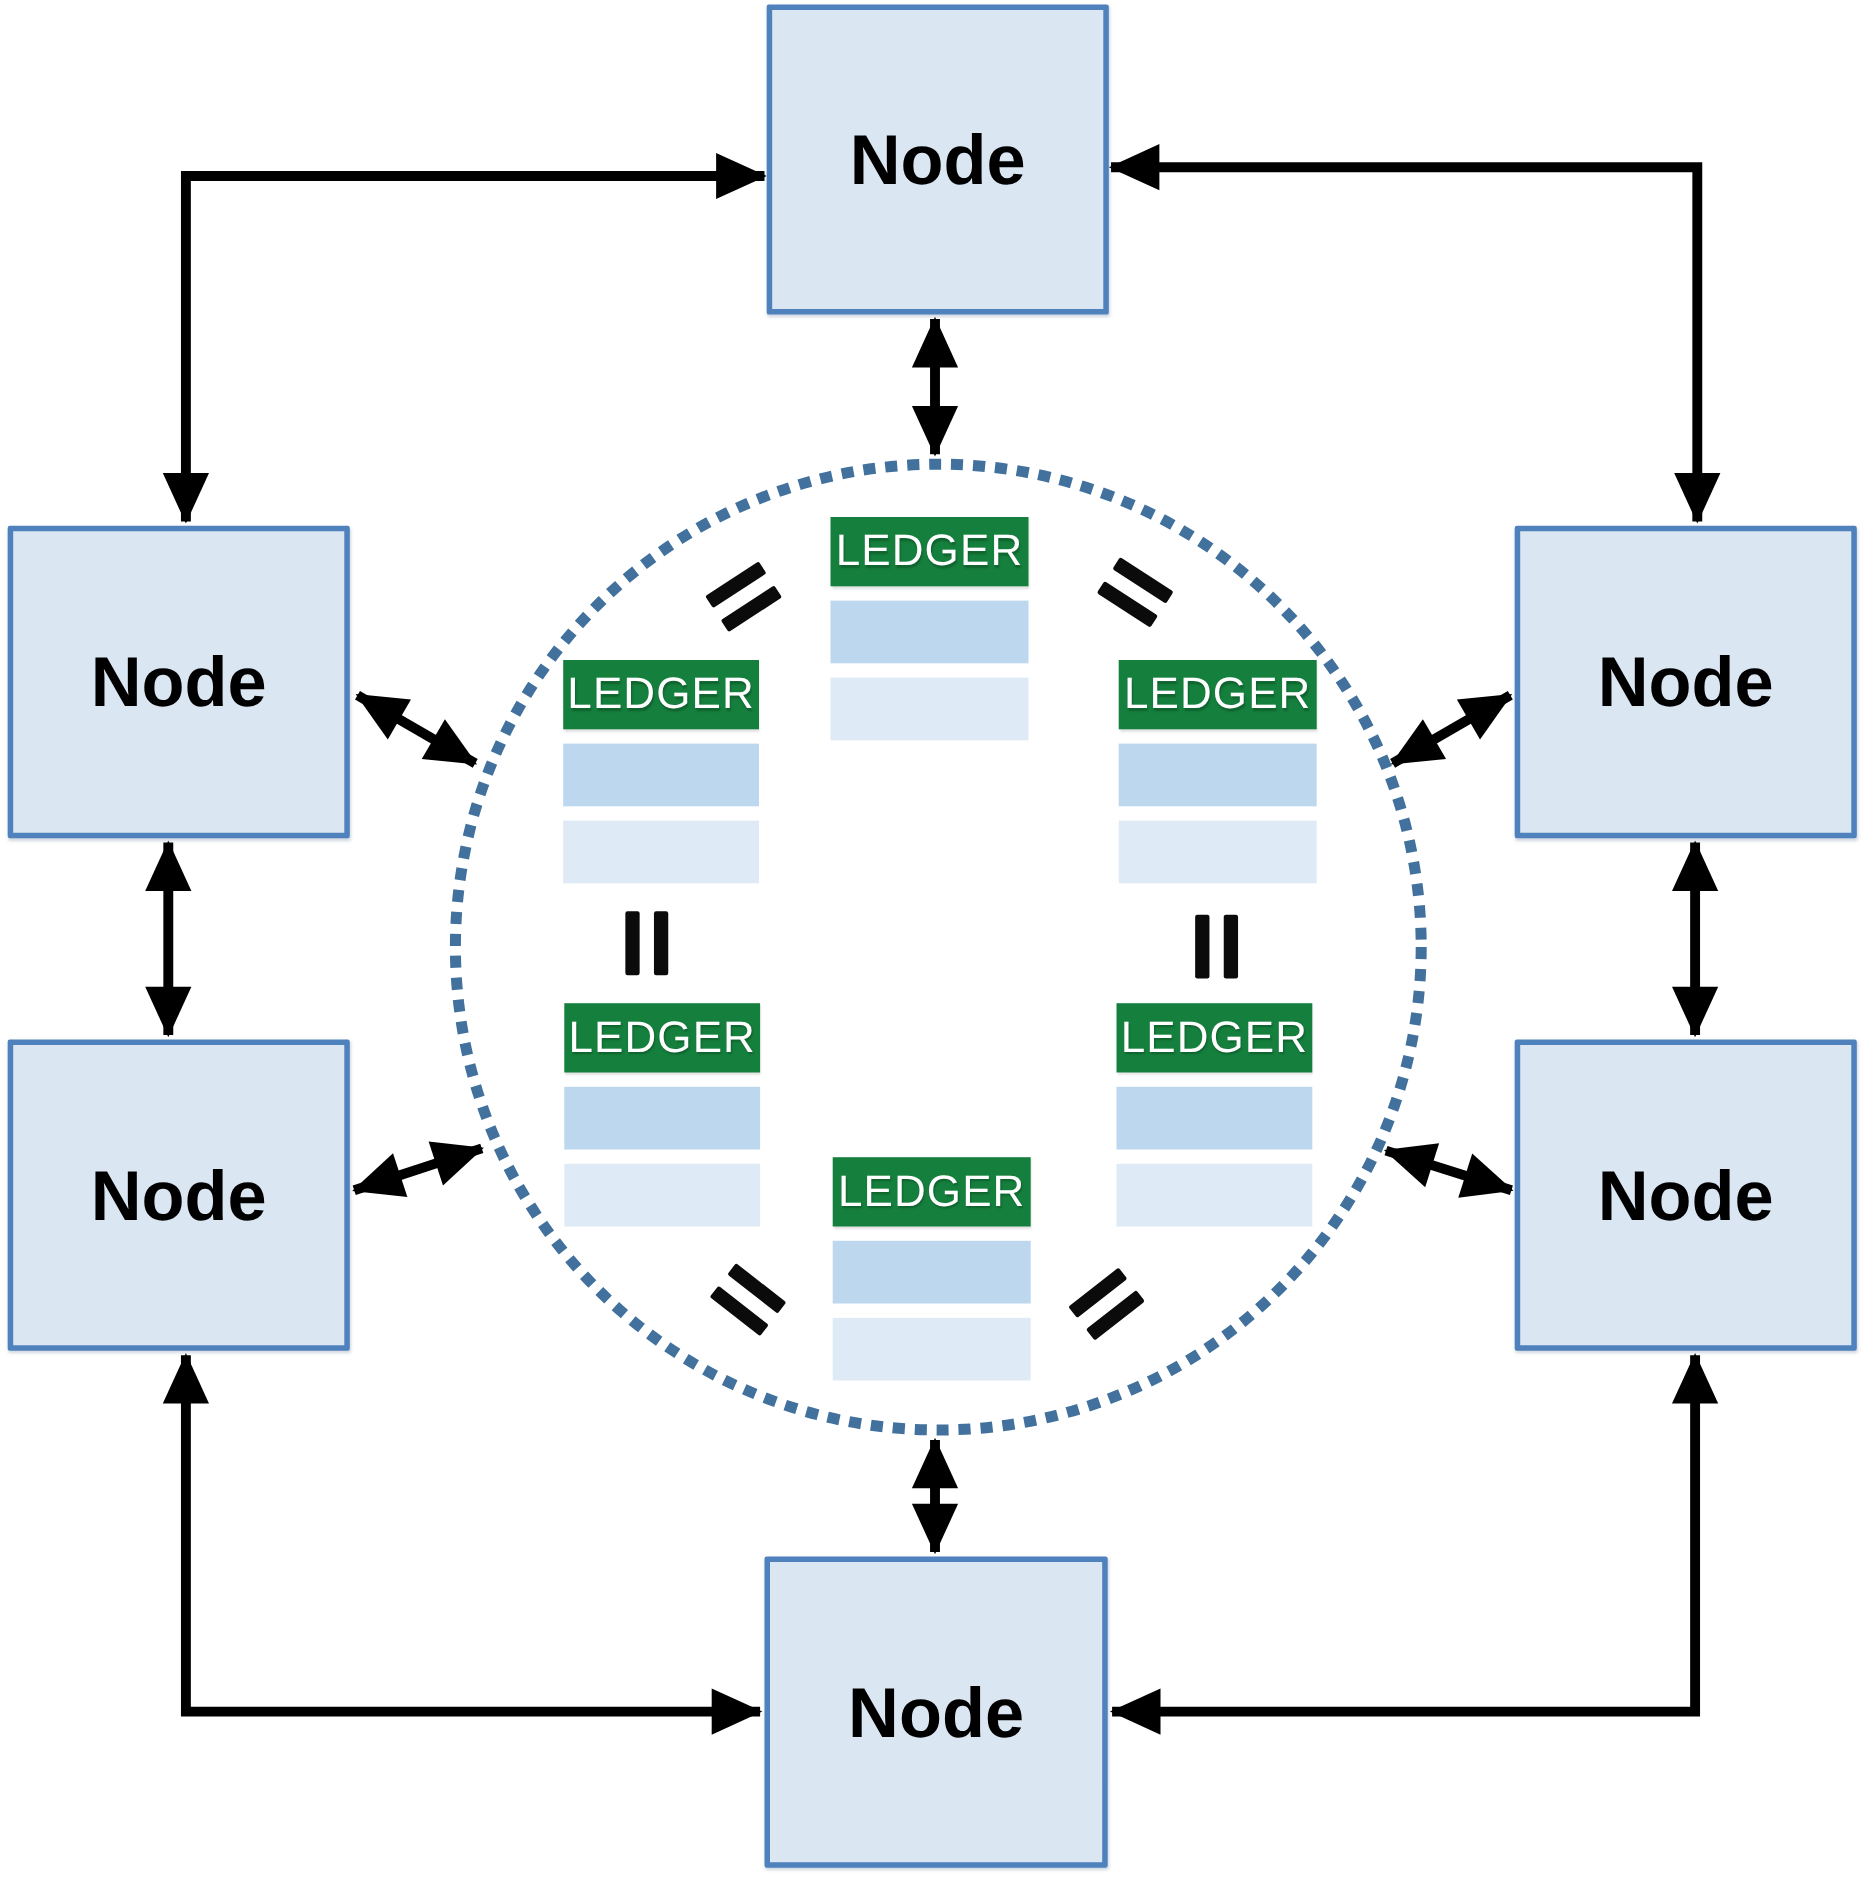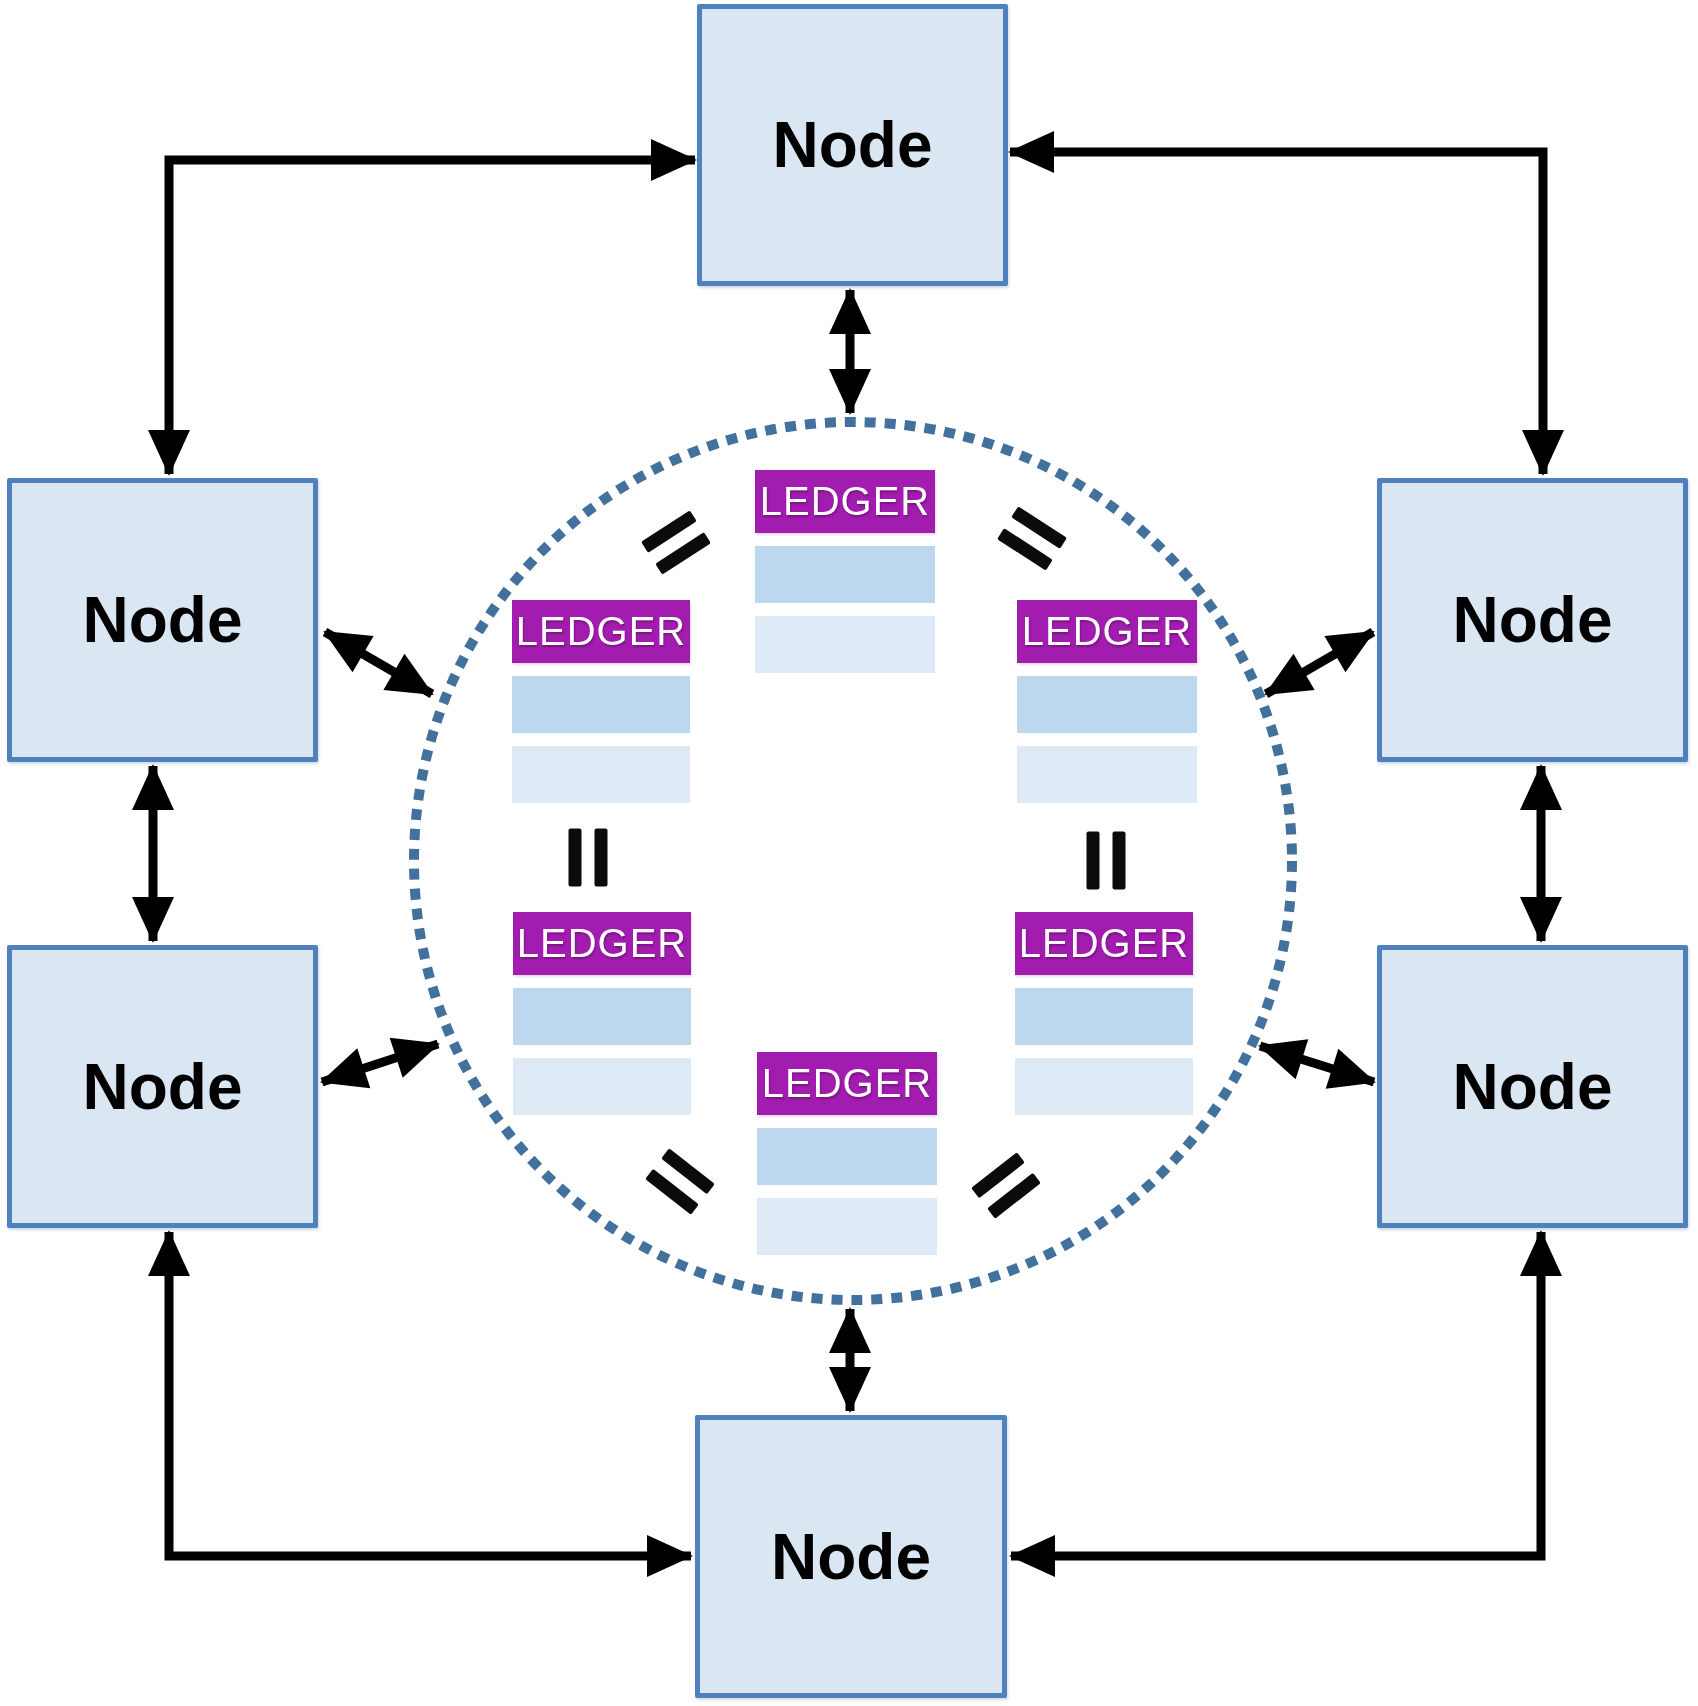--- a/index.html
+++ b/index.html
@@ -23,21 +23,21 @@
   }
   .node-top         {left:697px; top:4px;    width:311px; height:282px;}
   .node-left-upper  {left:7px;   top:478px;  width:311px; height:284px;}
   .node-left-lower  {left:7px;   top:945px;  width:311px; height:283px;}
   .node-right-upper {left:1377px;top:478px;  width:311px; height:284px;}
   .node-right-lower {left:1377px;top:945px;  width:311px; height:283px;}
   .node-bottom      {left:695px; top:1415px; width:312px; height:283px;}
 
   .ledger{position:absolute;width:180px;}
   .ledger .hdr{
-    height:63px;background:#a21caf;
+    height:63px;background:#15803d;
     display:flex;align-items:center;justify-content:center;
     color:#fff;font-size:40px;letter-spacing:1px;
     text-shadow:1px 2px 2px rgba(0,0,0,.25);
     box-shadow:1px 2px 2px rgba(0,0,0,.12);
   }
   .ledger .row{height:57px;margin-top:13px;}
   .ledger .row.mid  {background:#bdd7ee;}
   .ledger .row.light{background:#deeaf6;}
 
   .ledger-top-center  {left:755px; top:470px;}

